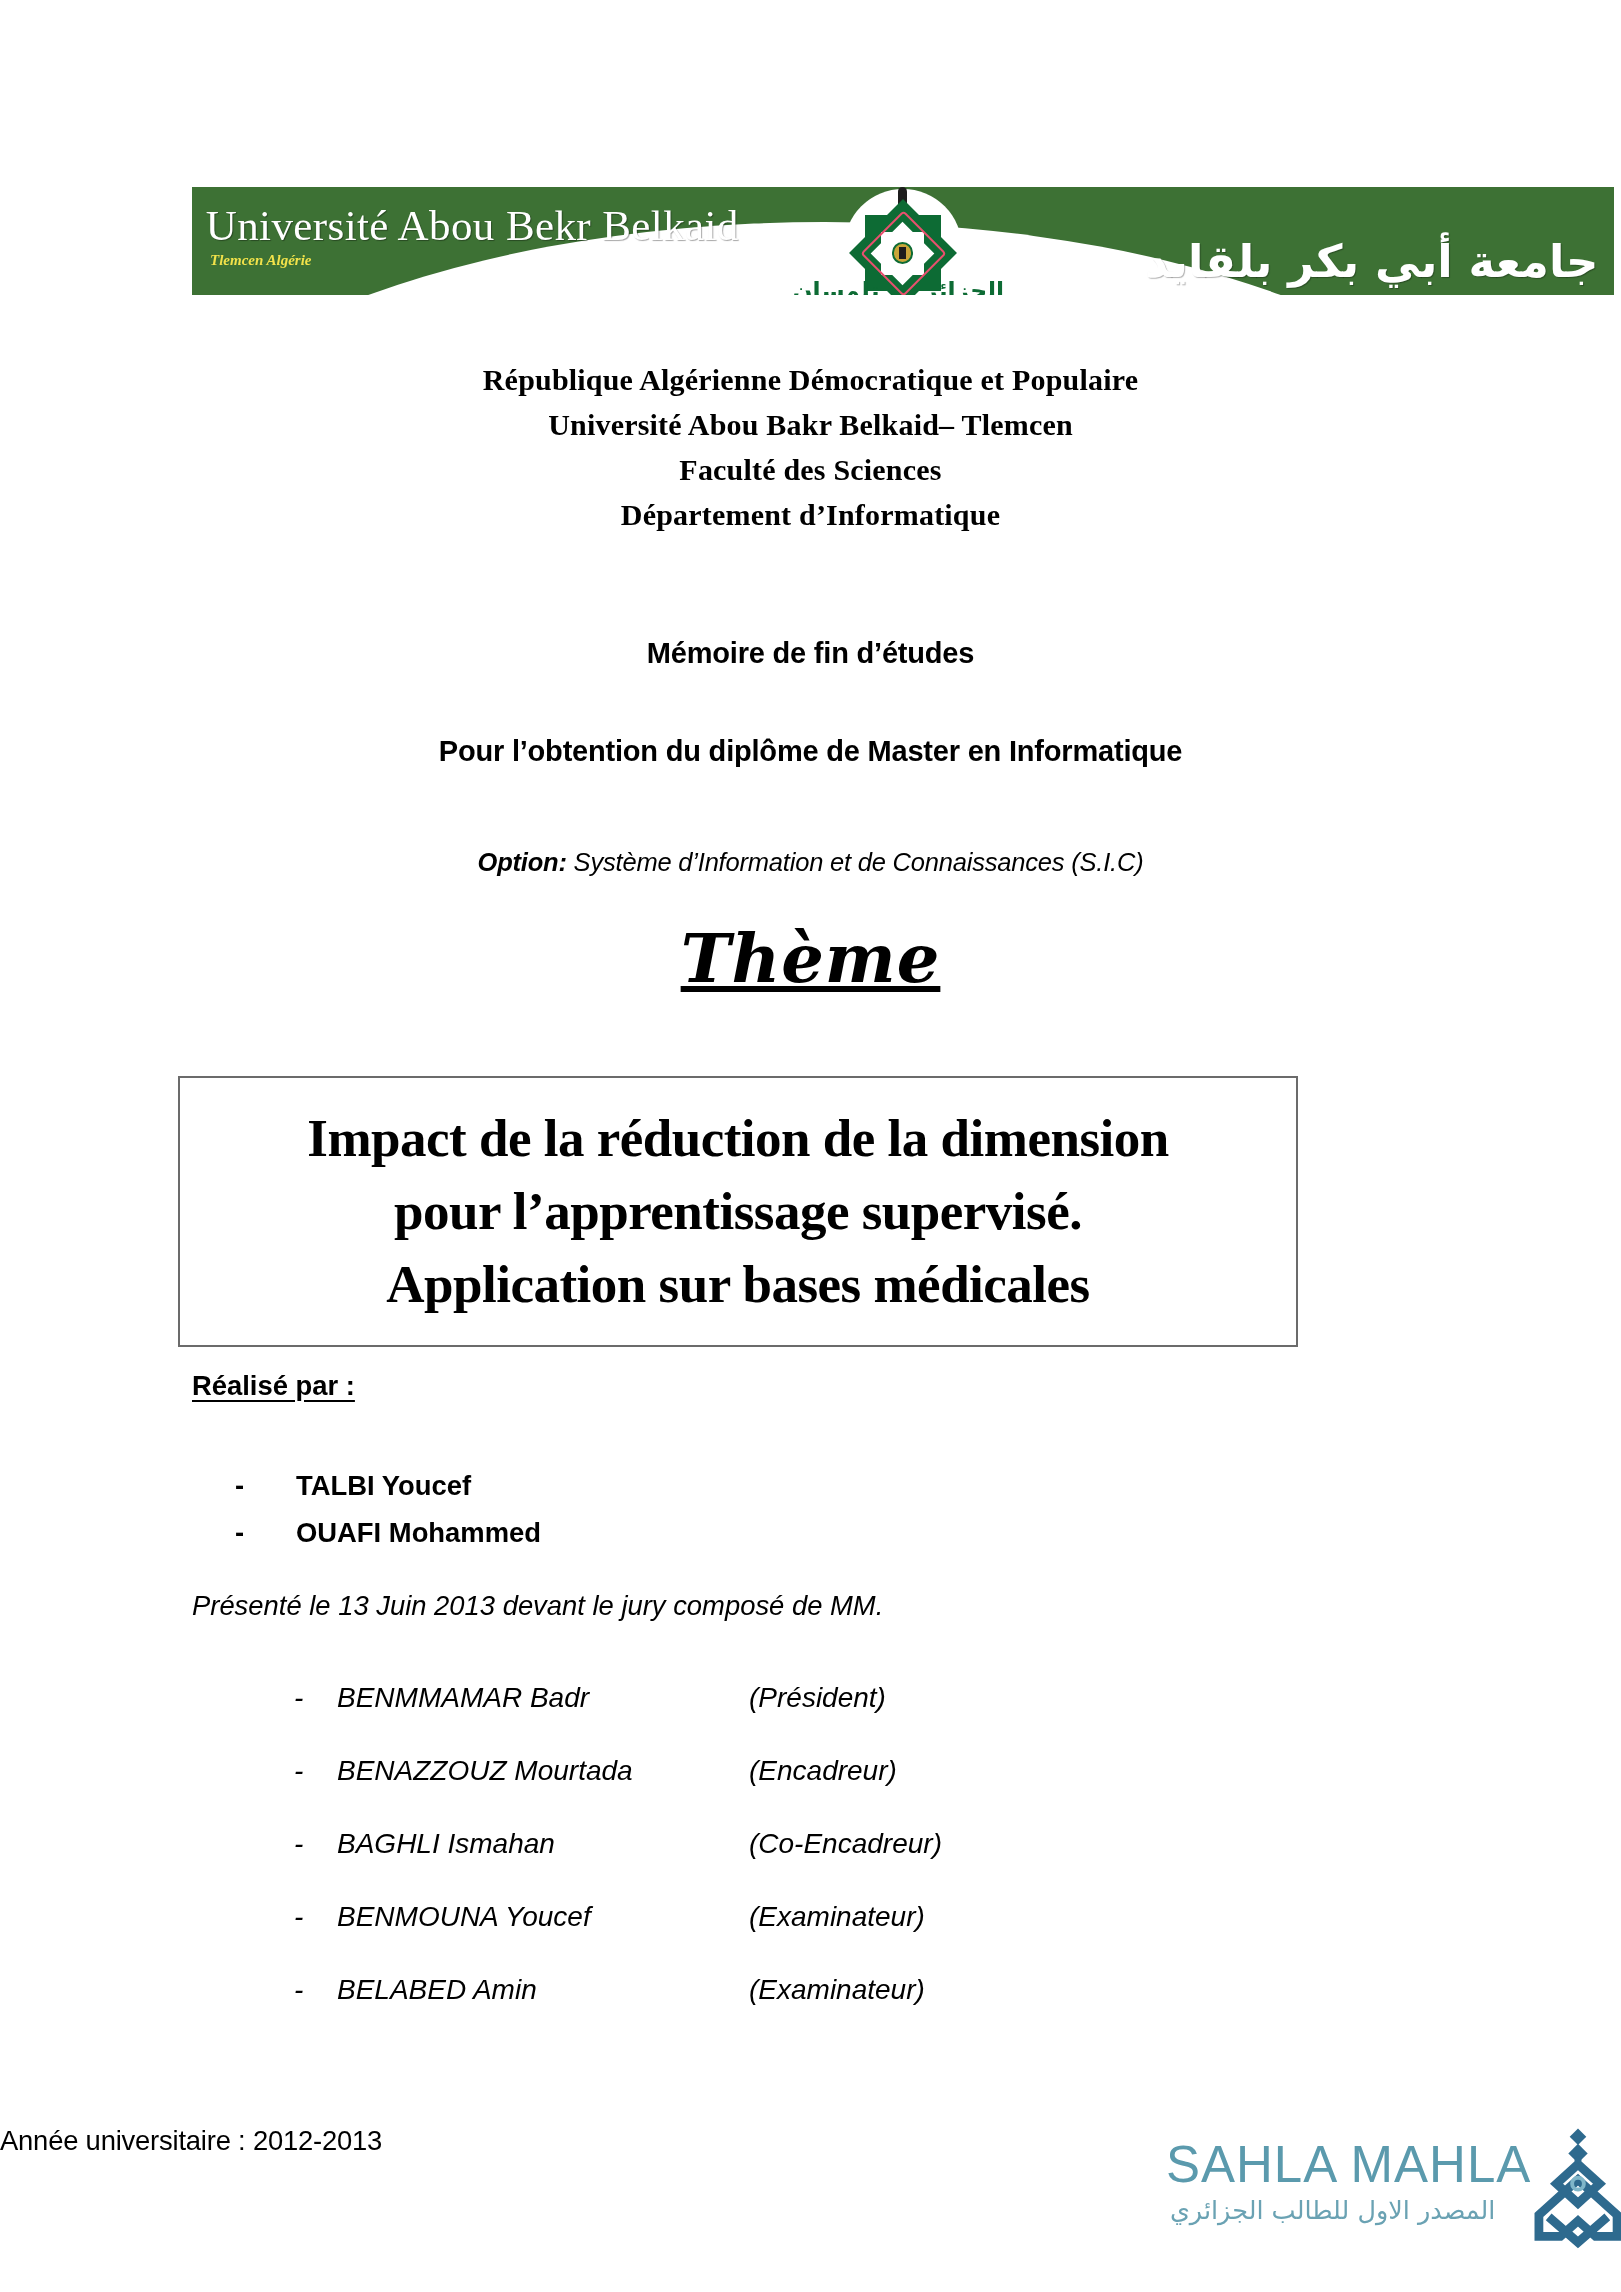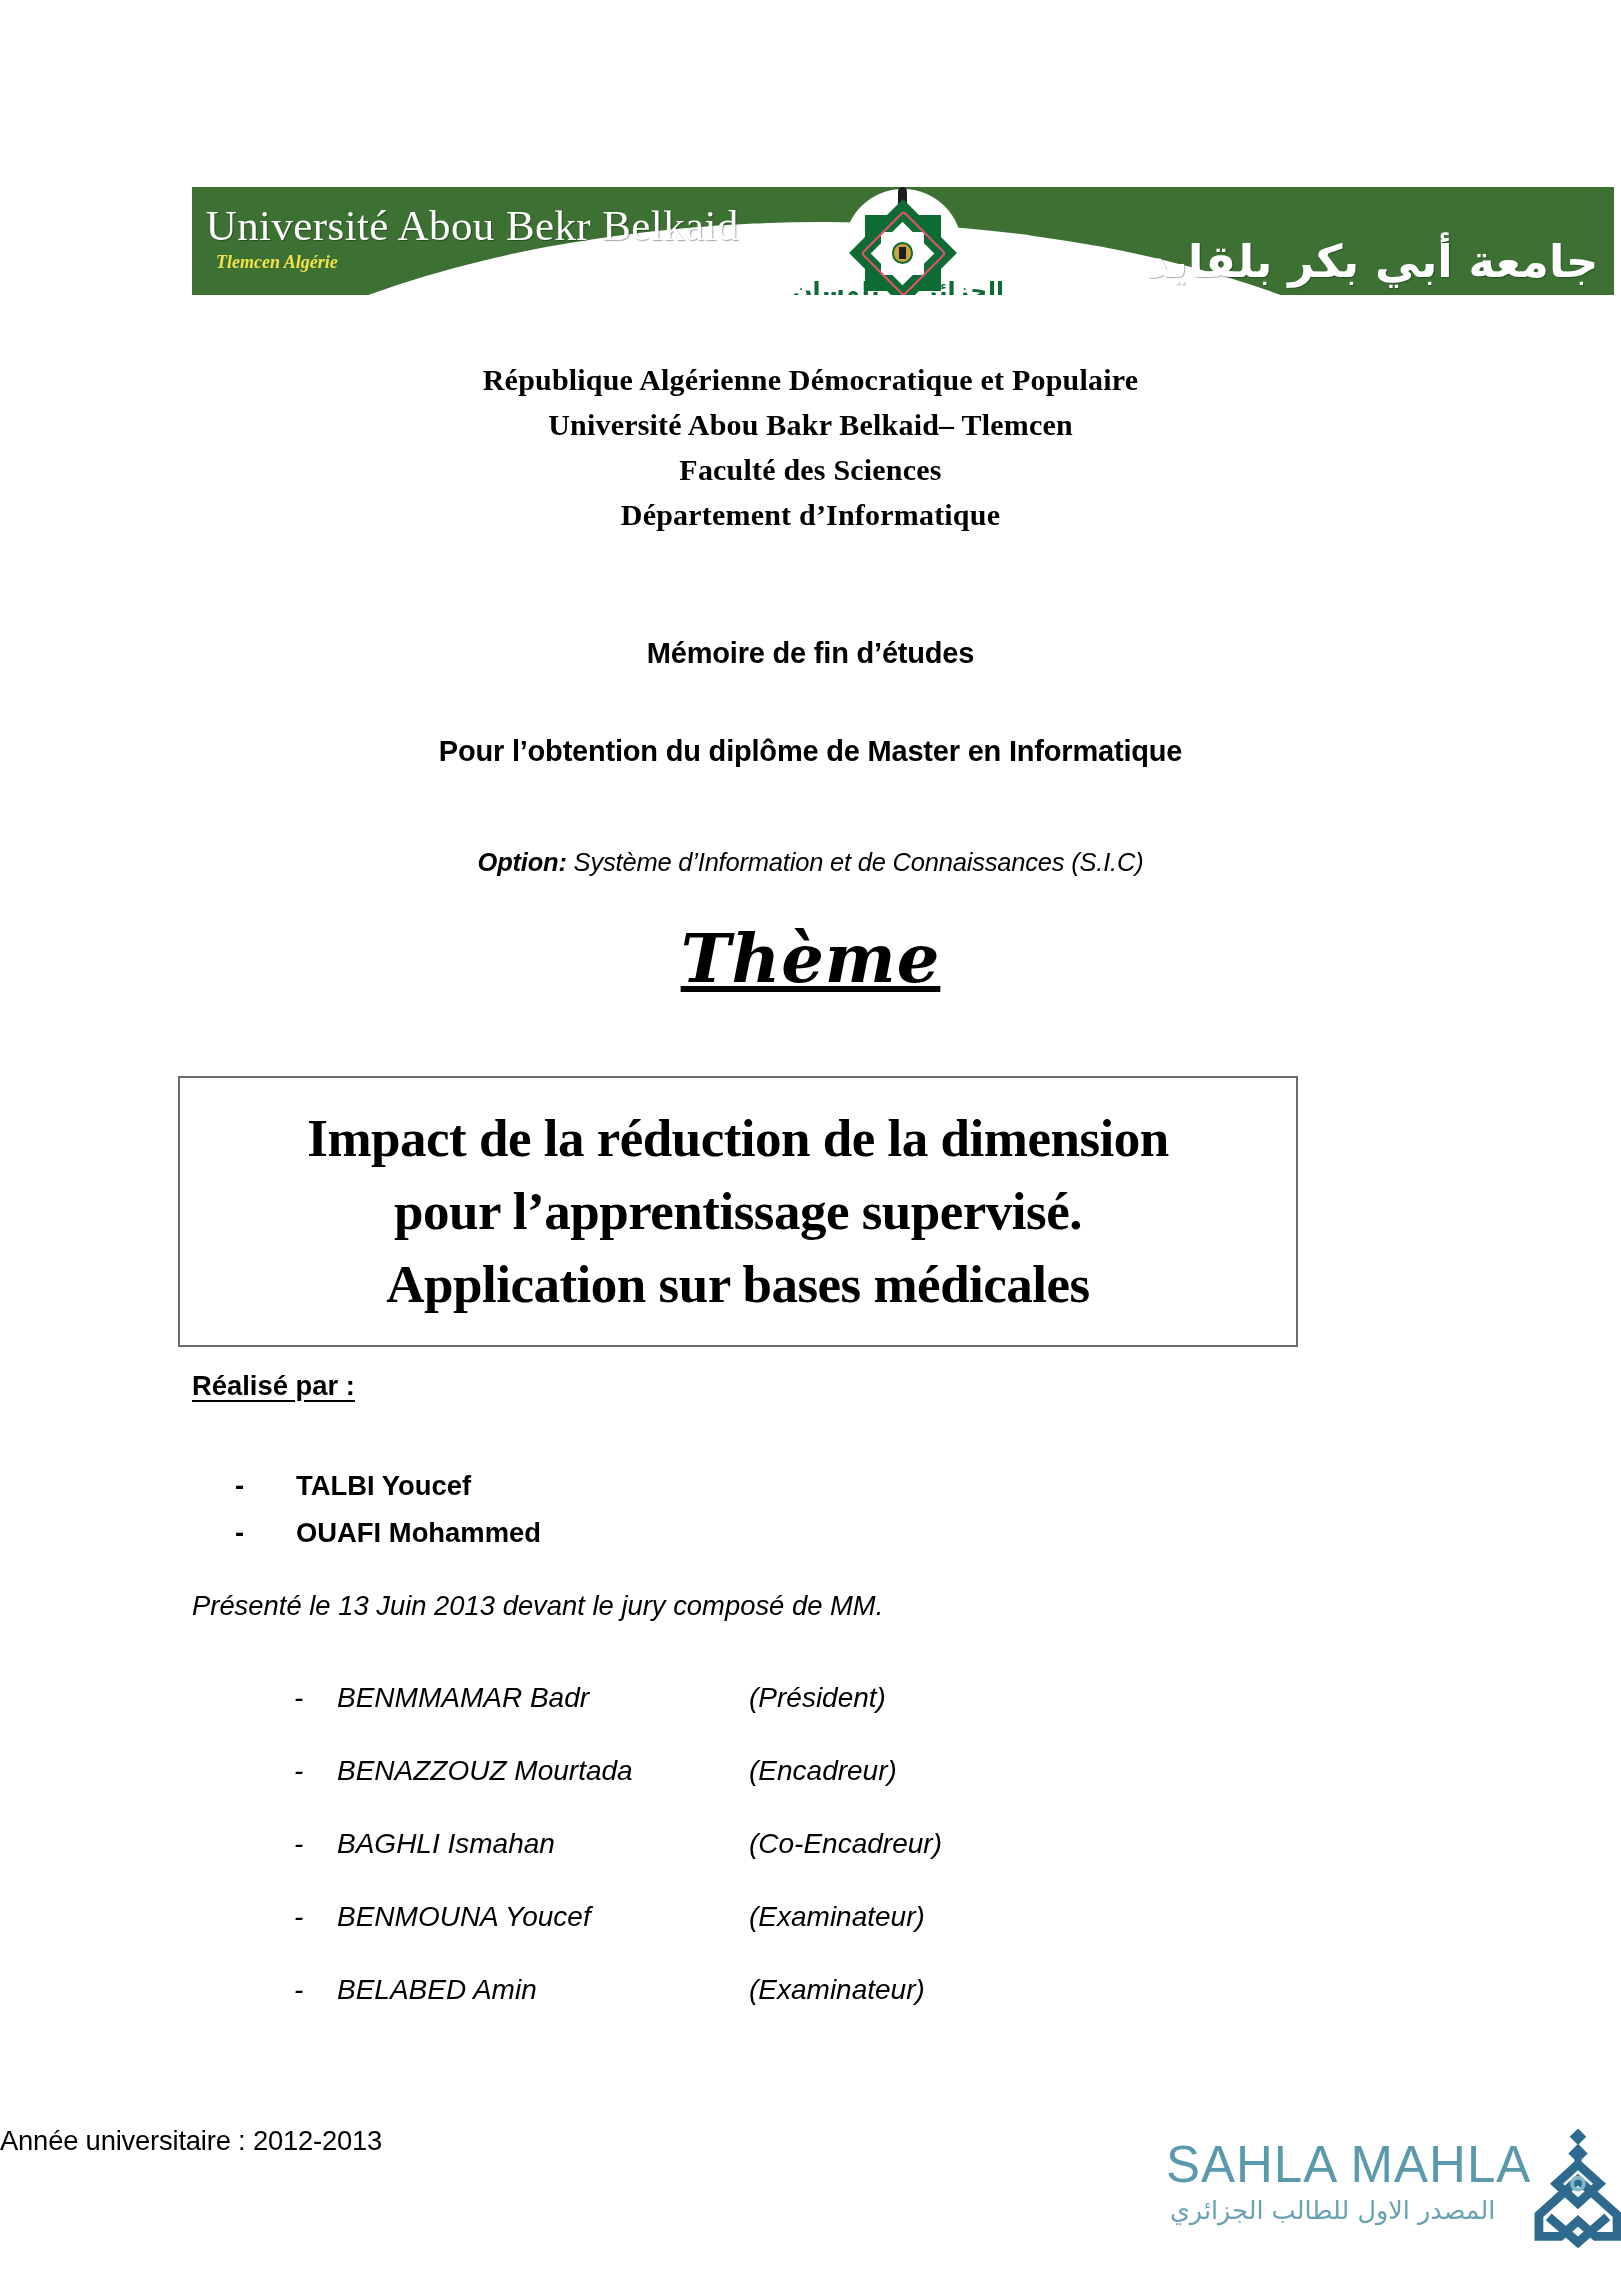--- a/index.html
+++ b/index.html
@@ -56,27 +56,27 @@
     top: 13.7px;
     color: #ffffff;
     font-family: "Liberation Serif", serif;
     font-size: 43px;
     letter-spacing: 0.4px;
     white-space: nowrap;
     text-shadow: 1px 1px 1px rgba(0,0,0,0.35);
   }
   .banner-sub {
     position: absolute;
-    left: 24px;
+    left: 18px;
     top: 65px;
     color: #f2e24a;
     font-family: "Liberation Serif", serif;
     font-style: italic;
     font-weight: bold;
-    font-size: 18px;
+    font-size: 15px;
     white-space: nowrap;
   }
   .banner-ar {
     position: absolute;
     right: 15.7px;
     top: 11.8px;
     color: #ffffff;
     font-family: "DejaVu Sans", sans-serif;
     font-size: 45px;
     font-weight: bold;

